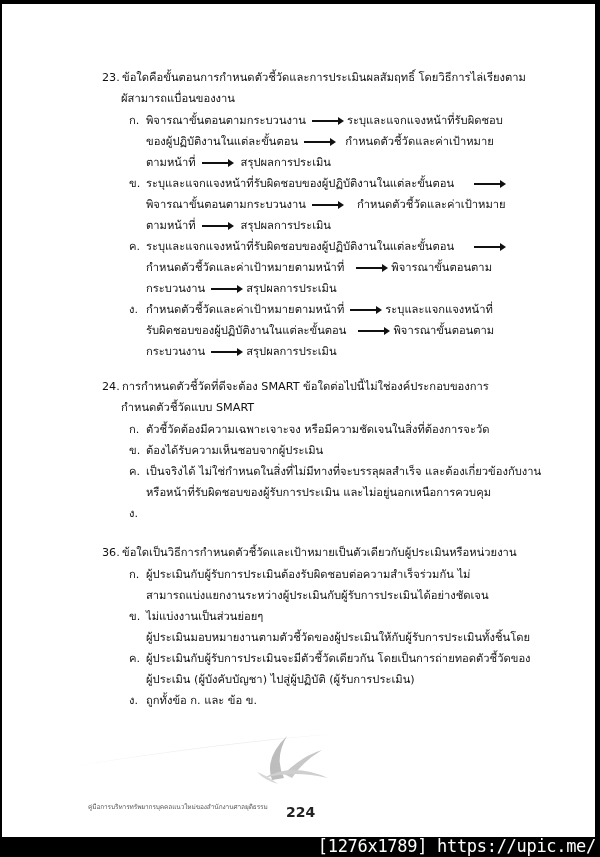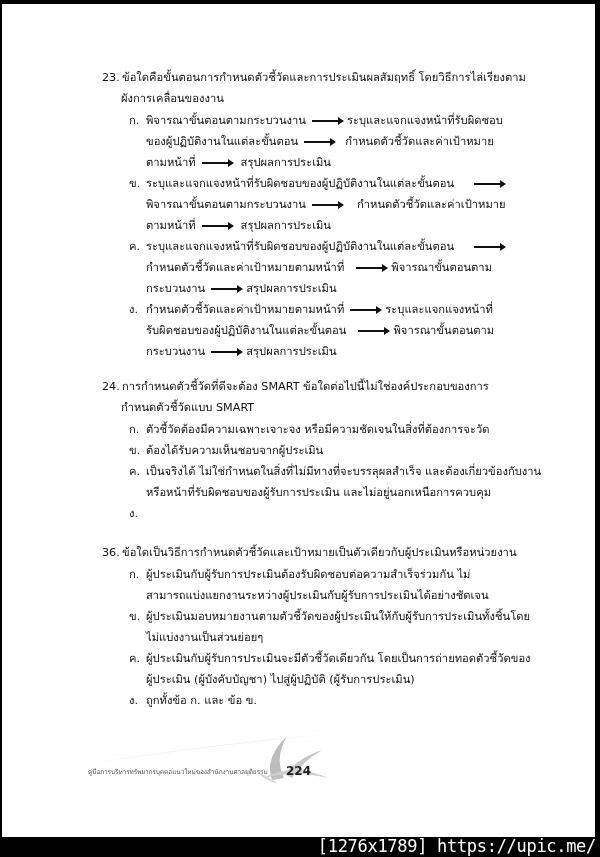--- a/index.html
+++ b/index.html
@@ -25,39 +25,39 @@
     }
     .arrow::after {
       content: ""; position: absolute; right: -2px; top: -3px;
       border-left: 6px solid #111; border-top: 4px solid transparent; border-bottom: 4px solid transparent;
     }
     .arrow.end { margin-left: 20px; }
     .footer-swoosh {
       position: absolute; left: 0; top: 724px; width: 593px; height: 60px;
     }
     .footer-text {
-      position: absolute; left: 86px; top: 763px; font-size: 6.5px; color: #555; letter-spacing: -0.1px;
+      position: absolute; left: 86px; top: 798px; font-size: 6.5px; color: #555; letter-spacing: -0.1px;
     }
     .page-num {
-      position: absolute; left: 284px; top: 760px; font-size: 12px; font-weight: bold; color: #222;
+      position: absolute; left: 284px; top: 800px; font-size: 14px; font-weight: bold; color: #222;
     }
     .watermark {
       position: absolute; right: 4px; bottom: 1px; color: #fff;
       font-family: "DejaVu Sans Mono", "Liberation Mono", monospace; font-size: 17px; letter-spacing: -0.3px;
     }
   </style>
 </head>
 <body>
 
 <div class="page">
 
   <div class="q" style="top:63px;">
     <p class="stem">
       <span class="num">23.</span><span>ข้อใดคือขั้นตอนการกำหนดตัวชี้วัดและการประเมินผลสัมฤทธิ์ โดยวิธีการไล่เรียงตาม</span>
-      <span class="cont">ผังการเคลื่อนของงาน</span>
+      <span class="cont">ผัสามารถแบื่อนของงาน</span>
     </p>
     <div class="opts">
       <div class="opt">
         <span class="letter">ก.</span>
         <span class="line"><span>พิจารณาขั้นตอนตามกระบวนงาน</span><span class="arrow"></span><span>ระบุและแจกแจงหน้าที่รับผิดชอบ</span></span>
         <span class="line"><span>ของผู้ปฏิบัติงานในแต่ละขั้นตอน</span><span class="arrow"></span><span style="margin-left:6px">กำหนดตัวชี้วัดและค่าเป้าหมาย</span></span>
         <span class="line"><span>ตามหน้าที่</span><span class="arrow"></span><span style="margin-left:4px">สรุปผลการประเมิน</span></span>
       </div>
       <div class="opt">
         <span class="letter">ข.</span>
@@ -110,22 +110,22 @@
       <span class="num">36.</span><span>ข้อใดเป็นวิธีการกำหนดตัวชี้วัดและเป้าหมายเป็นตัวเดียวกับผู้ประเมินหรือหน่วยงาน</span>
     </p>
     <div class="opts">
       <div class="opt">
         <span class="letter">ก.</span>
         <span class="line">ผู้ประเมินกับผู้รับการประเมินต้องรับผิดชอบต่อความสำเร็จร่วมกัน ไม่</span>
         <span class="line">สามารถแบ่งแยกงานระหว่างผู้ประเมินกับผู้รับการประเมินได้อย่างชัดเจน</span>
       </div>
       <div class="opt">
         <span class="letter">ข.</span>
+        <span class="line">ไม่แบ่งงานเป็นส่วนย่อยๆ</span>
         <span class="line">ผู้ประเมินมอบหมายงานตามตัวชี้วัดของผู้ประเมินให้กับผู้รับการประเมินทั้งชิ้นโดย</span>
-        <span class="line">ไม่แบ่งงานเป็นส่วนย่อยๆ</span>
       </div>
       <div class="opt">
         <span class="letter">ค.</span>
         <span class="line">ผู้ประเมินกับผู้รับการประเมินจะมีตัวชี้วัดเดียวกัน โดยเป็นการถ่ายทอดตัวชี้วัดของ</span>
         <span class="line">ผู้ประเมิน (ผู้บังคับบัญชา) ไปสู่ผู้ปฏิบัติ (ผู้รับการประเมิน)</span>
       </div>
       <div class="opt">
         <span class="letter">ง.</span>
         <span class="line">ถูกทั้งข้อ ก. และ ข้อ ข.</span>
       </div>

